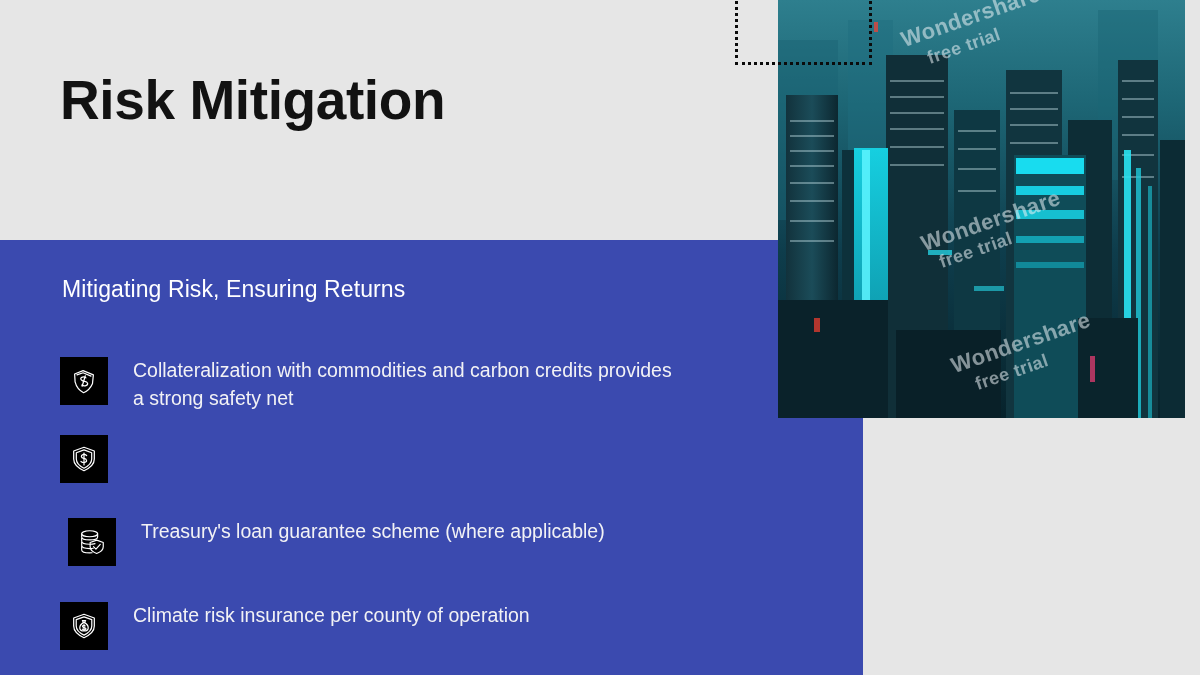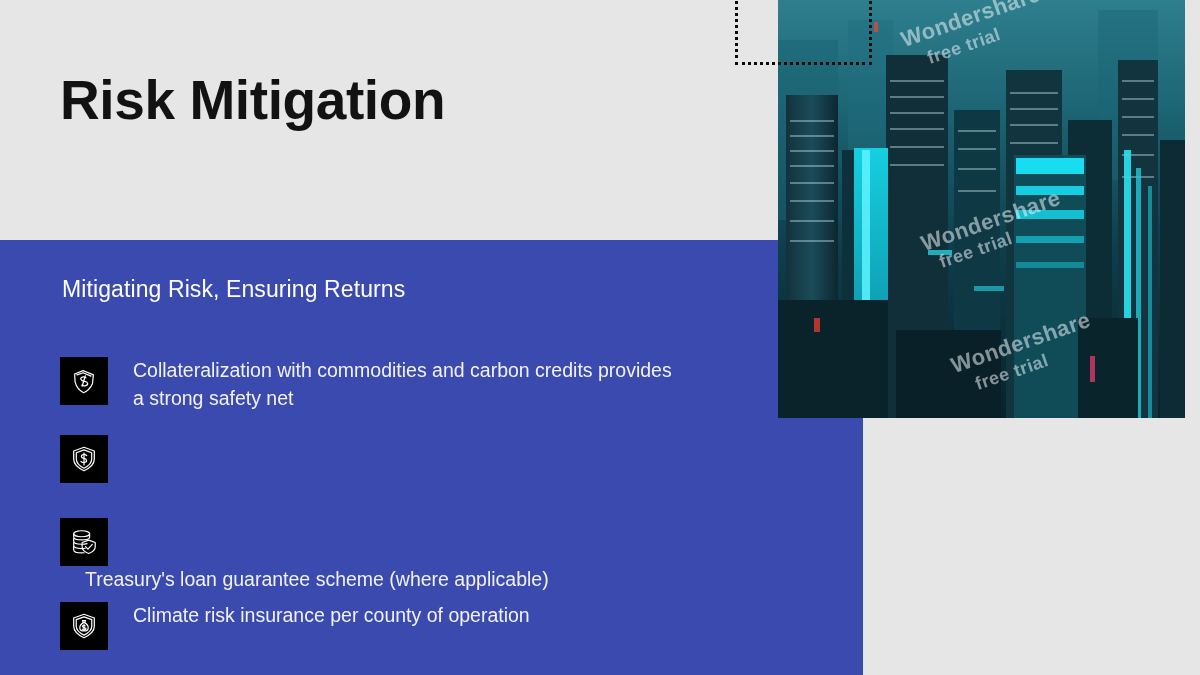--- a/index.html
+++ b/index.html
@@ -199,21 +199,21 @@
       <div class="bullet-icon">
         <svg viewBox="0 0 32 32" fill="none" stroke="#ffffff" stroke-width="1.3" stroke-linecap="round" stroke-linejoin="round">
           <path d="M16 3.5 L27 7.5 V16 Q27 23.5 16 28.5 Q5 23.5 5 16 V7.5 Z"></path>
           <path d="M16 6.3 L24.2 9.3 V16 Q24.2 21.8 16 25.8 Q7.8 21.8 7.8 16 V9.3 Z"></path>
           <path d="M18.8 12.3 q-1.9-1.6-3.9-1 -1.9.6-1.7 2.2 .2 1.6 2.7 1.9 2.5.3 2.8 2 .3 1.7-1.9 2.2 -2.2.5-4-1"></path>
           <path d="M16 9.6 V22.3"></path>
         </svg>
       </div>
     </div>
 
-    <div class="bullet" style="top:200px;left:0px;flex-direction:column;">
+    <div class="bullet" style="top:200px;left:8px;">
       <div class="bullet-icon">
         <svg viewBox="0 0 32 32" fill="none" stroke="#ffffff" stroke-width="1.25" stroke-linecap="round" stroke-linejoin="round">
           <ellipse cx="13.5" cy="7.2" rx="8.5" ry="3.2"></ellipse>
           <path d="M5 7.2 V10.6 q0 3.2 8.5 3.2 8.5 0 8.5-3.2 V7.2"></path>
           <path d="M5 11.8 V15.2 q0 3.2 8.5 3.2 3.3 0 5.7-.7"></path>
           <path d="M5 16.4 V19.8 q0 3.2 8.5 3.2 2.2 0 3.9-.35"></path>
           <path d="M5 21 V24.4 q0 3.2 8.5 3.2 1.4 0 2.6-.15"></path>
           <path d="M21 14 L28 16.6 V21 q0 4.6-7 7.2 -7-2.6-7-7.2 V16.6 Z"></path>
           <path d="M17.6 21 L20.2 23.6 L24.8 18.6"></path>
         </svg>

